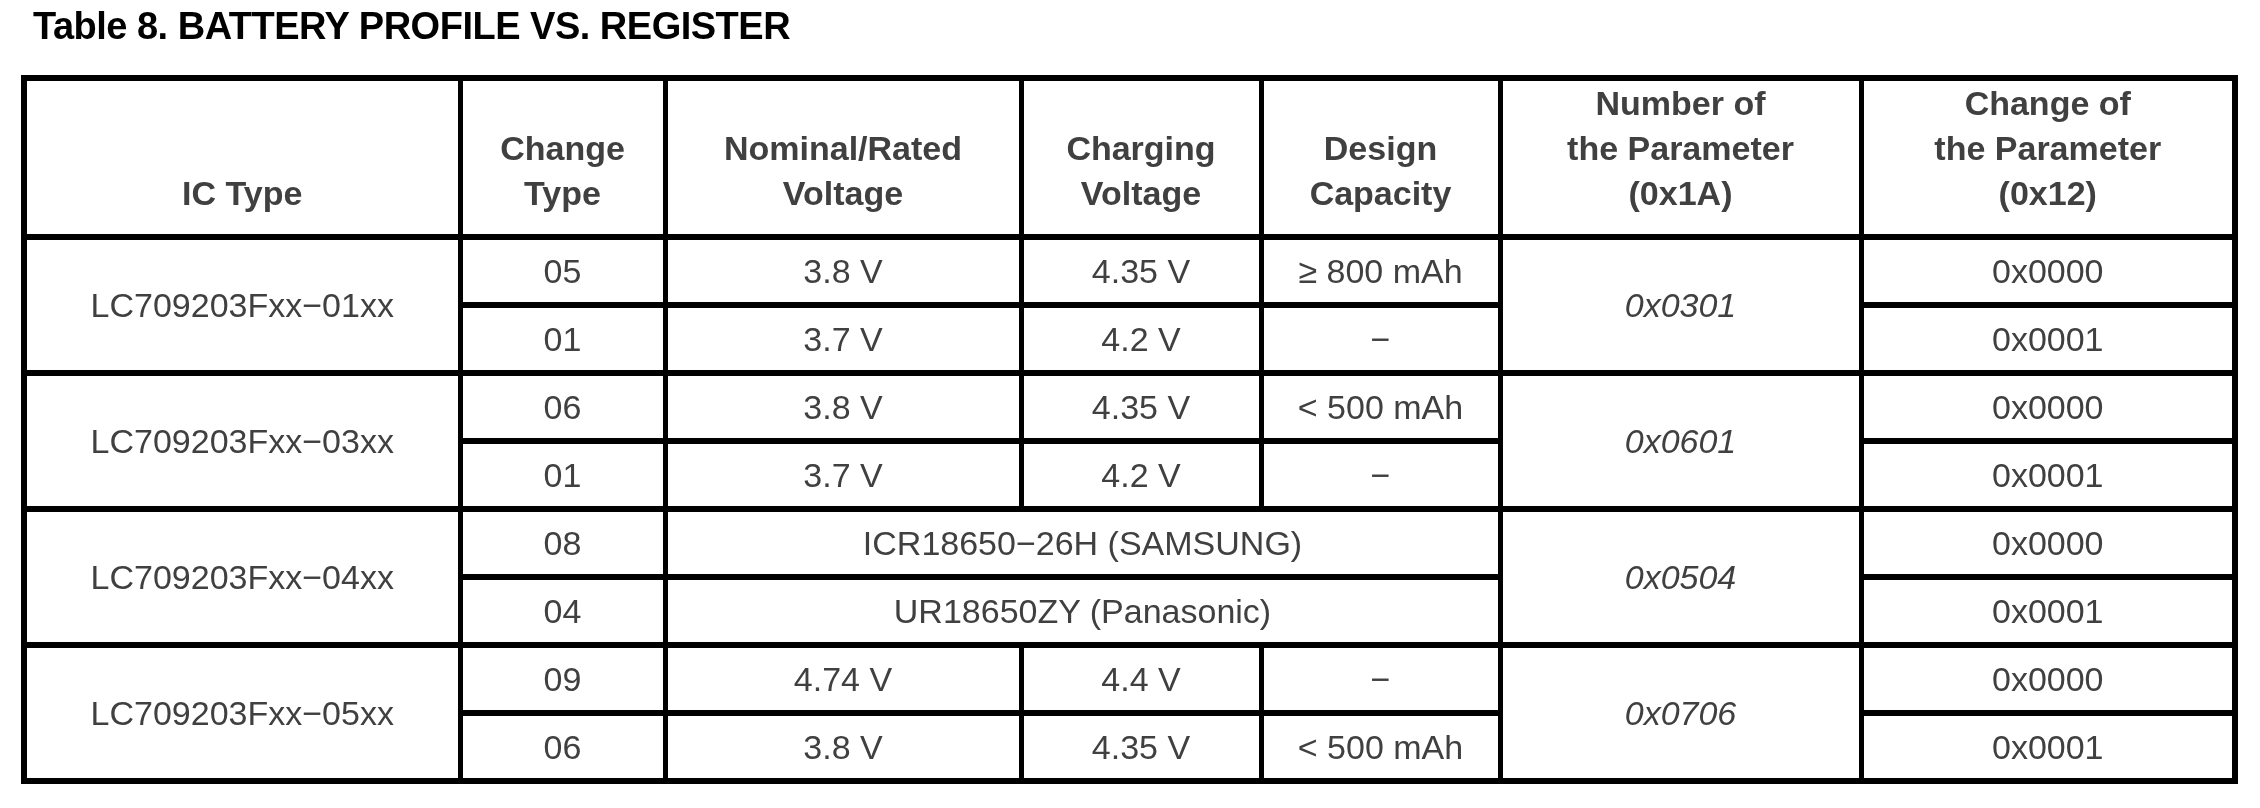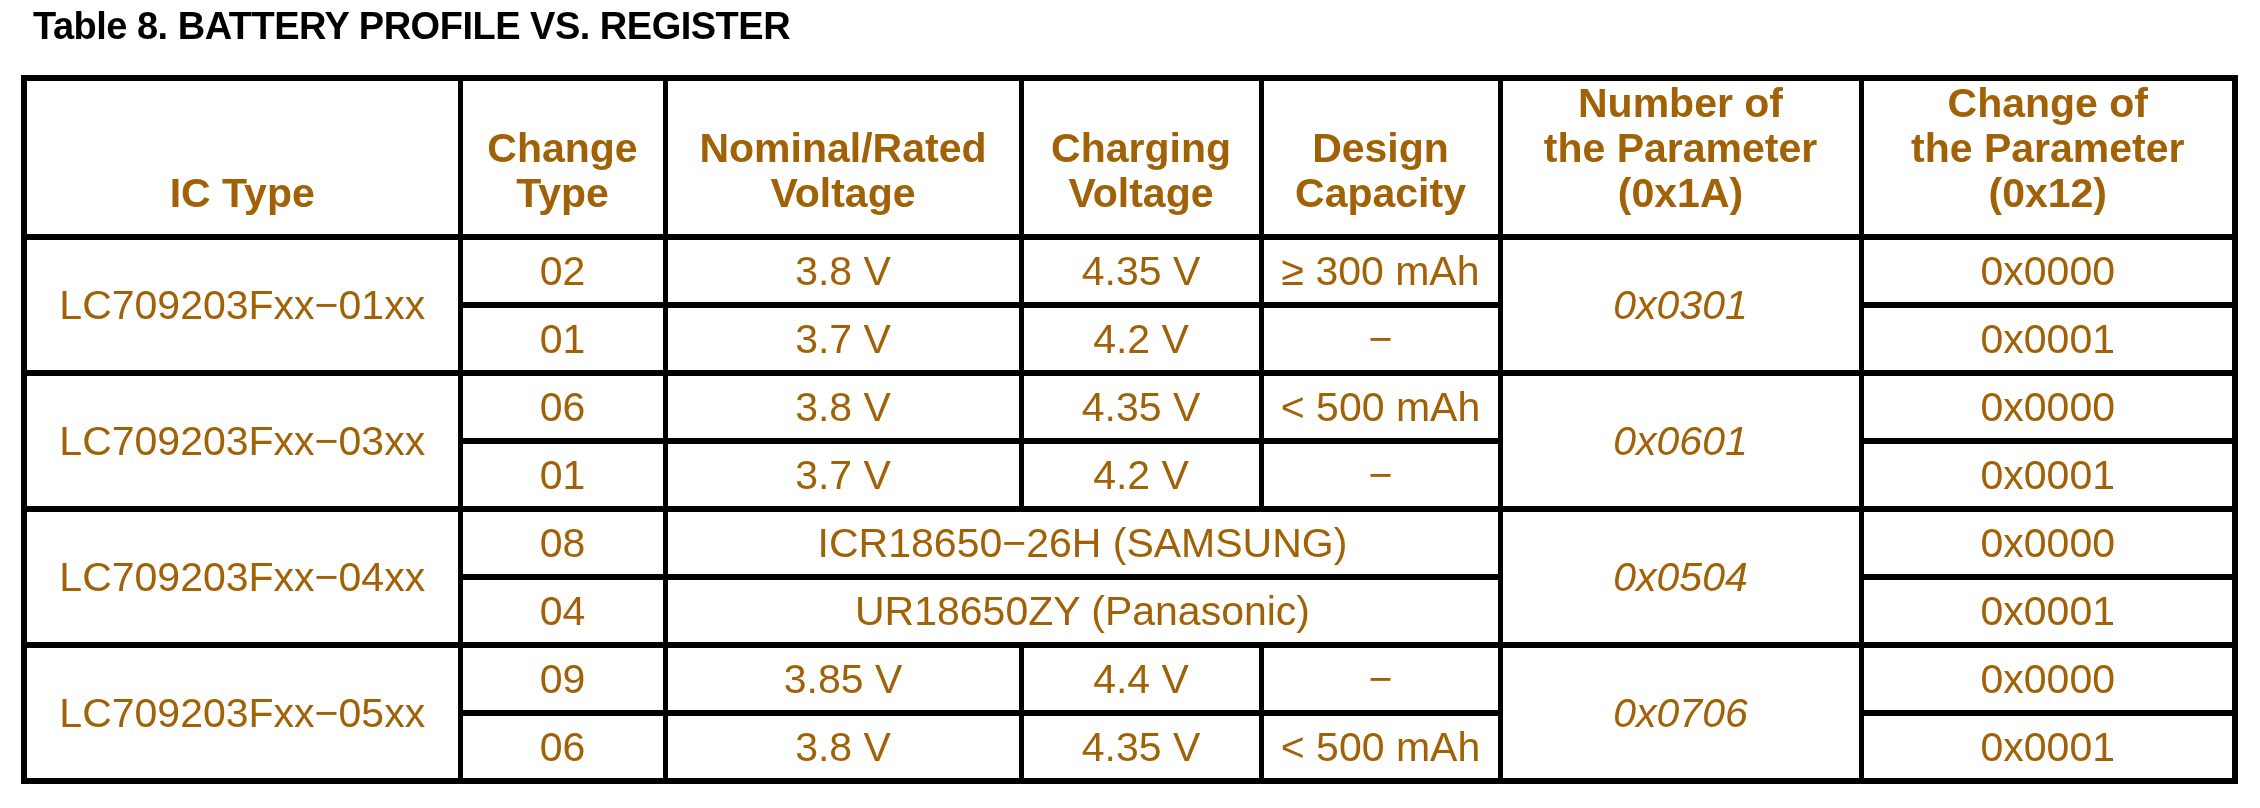--- a/index.html
+++ b/index.html
@@ -29,22 +29,22 @@
     border-collapse: collapse;
     table-layout: fixed;
     width: 2211px;
     background: #ffffff;
   }
   table.profile th,
   table.profile td {
     border: 5px solid #000000;
     border-top-width: 6px;
     border-bottom-width: 6px;
-    font-size: 41px;
-    color: #a16207;
+    font-size: 34px;
+    color: #404040;
     text-align: center;
     overflow: hidden;
   }
   table.profile {
     border: 6px solid #000000;
   }
   
   tr.header-row {
     height: 157px;
   }
@@ -108,24 +108,24 @@
 (0x1A)</th>
         <th>Change of
 the Parameter
 (0x12)</th>
       </tr>
     </thead>
     <tbody>
 
       <tr class="data-row">
         <td class="ic-cell" rowspan="2">LC709203Fxx−01xx</td>
-        <td>02</td>
+        <td>05</td>
         <td>3.8 V</td>
         <td>4.35 V</td>
-        <td>≥ 300 mAh</td>
+        <td>≥ 800 mAh</td>
         <td class="pnum-cell" rowspan="2">0x0301</td>
         <td>0x0000</td>
       </tr>
       <tr class="data-row">
         <td>01</td>
         <td>3.7 V</td>
         <td>4.2 V</td>
         <td>−</td>
         <td>0x0001</td>
       </tr>
@@ -156,21 +156,21 @@
       </tr>
       <tr class="data-row">
         <td>04</td>
         <td colspan="3">UR18650ZY (Panasonic)</td>
         <td>0x0001</td>
       </tr>
 
       <tr class="data-row">
         <td class="ic-cell" rowspan="2">LC709203Fxx−05xx</td>
         <td>09</td>
-        <td>3.85 V</td>
+        <td>4.74 V</td>
         <td>4.4 V</td>
         <td>−</td>
         <td class="pnum-cell" rowspan="2">0x0706</td>
         <td>0x0000</td>
       </tr>
       <tr class="data-row">
         <td>06</td>
         <td>3.8 V</td>
         <td>4.35 V</td>
         <td>&lt; 500 mAh</td>

